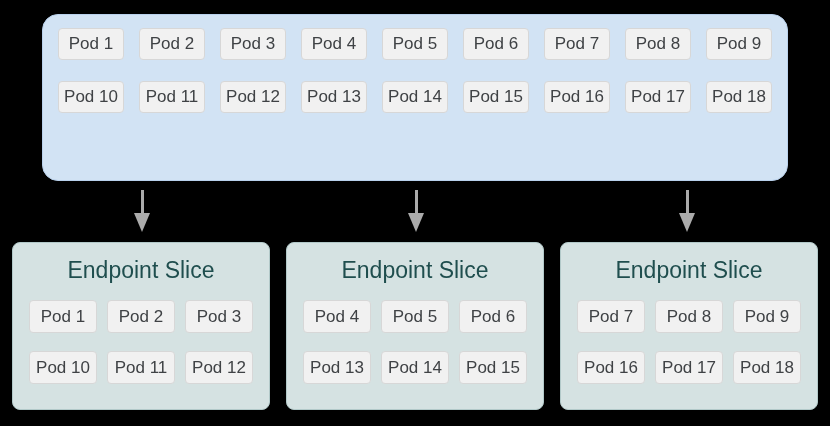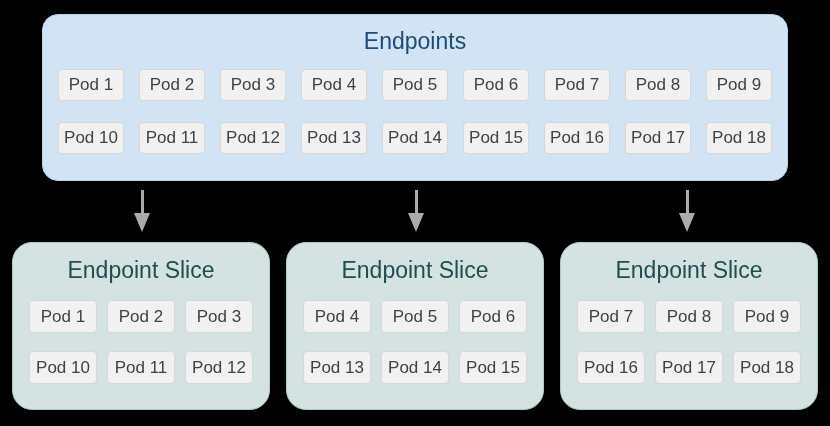--- a/index.html
+++ b/index.html
@@ -92,21 +92,21 @@
   .arrow-2 { left: 408px; }
   .arrow-3 { left: 679px; }
 
   
   .slice-box {
     position: absolute;
     top: 242px;
     width: 258px; height: 168px;
     background: var(--slice-box-bg);
     border: 1px solid var(--slice-box-border);
-    border-radius: 20px;
+    border-radius: 8px;
   }
   .slice-1 { left: 12px; }
   .slice-2 { left: 286px; }
   .slice-3 { left: 560px; }
   .slice-box .box-title {
     margin-top: 12px;
     text-align: center;
     font-size: 23px;
     line-height: 30px;
     font-weight: 500;
@@ -122,21 +122,20 @@
   .slice-box .pod {
     width: 68px; height: 33px;
   }
 </style>
 </head>
 <body>
 
 <div class="canvas">
 
   <section class="endpoints-box">
-    <h2 class="box-title">Endpoints</h2>
     <div class="pod-row row-1">
         <span class="pod">Pod 1</span>
         <span class="pod">Pod 2</span>
         <span class="pod">Pod 3</span>
         <span class="pod">Pod 4</span>
         <span class="pod">Pod 5</span>
         <span class="pod">Pod 6</span>
         <span class="pod">Pod 7</span>
         <span class="pod">Pod 8</span>
         <span class="pod">Pod 9</span>

